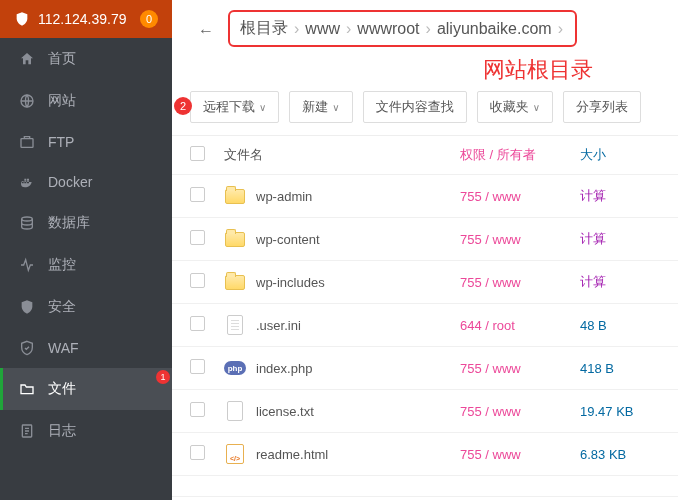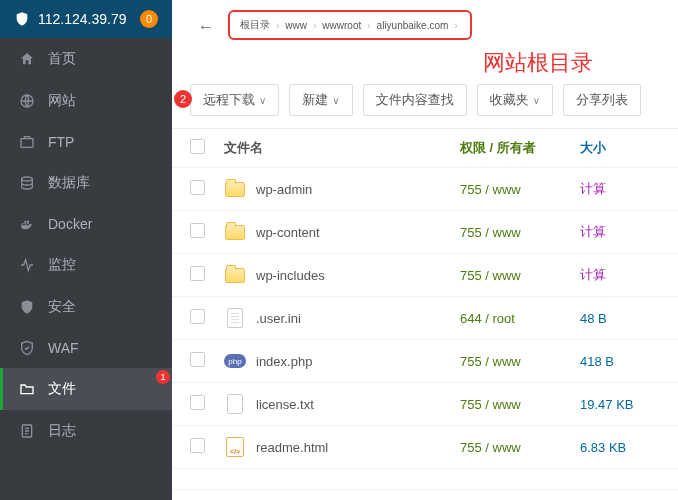--- a/index.html
+++ b/index.html
@@ -1,51 +1,51 @@
 <!DOCTYPE html>
 <html><head>
 <meta charset="utf-8">
 <style>
 *{margin:0;padding:0;box-sizing:border-box;font-family:-apple-system,BlinkMacSystemFont,"Segoe UI","PingFang SC","Microsoft YaHei",sans-serif}
 body{width:678px;height:500px;overflow:hidden;background:#fff;display:flex}
 .sidebar{width:172px;background:#383c41;color:#adb0b8;height:500px;flex-shrink:0}
-.sb-head{display:flex;align-items:center;padding:10px 14px;background:#0c4a6e;color:#fff;font-size:14px}
+.sb-head{display:flex;align-items:center;padding:10px 14px;background:#c2410c;color:#fff;font-size:14px}
 .sb-head .shield{margin-right:8px}
 .sb-head .badge{margin-left:auto;background:#ff8a00;color:#fff;font-size:11px;border-radius:9px;min-width:18px;height:18px;display:flex;align-items:center;justify-content:center;padding:0 4px}
 .sb-item{display:flex;align-items:center;padding:12px 18px;font-size:14px;cursor:pointer;position:relative}
 .sb-item .ic{width:18px;margin-right:12px;display:flex;align-items:center;justify-content:center;color:#8a8e96}
 .sb-item.active{background:#4a4e54;color:#fff;border-left:3px solid #20a53a;padding-left:15px}
 .sb-item.active .ic{color:#fff}
 .main{flex:1;background:#fff;height:500px;display:flex;flex-direction:column}
 .crumb-row{display:flex;align-items:center;padding:10px 18px 6px}
 .crumb-back{color:#666;font-size:16px;padding:4px 8px;margin-right:6px;cursor:pointer}
-.crumb-box{border:2px solid #e33;border-radius:6px;padding:6px 10px;display:flex;align-items:center;gap:4px;color:#555;font-size:10px}
+.crumb-box{border:2px solid #e33;border-radius:6px;padding:6px 10px;display:flex;align-items:center;gap:4px;color:#555;font-size:16px}
 .crumb-box span{cursor:pointer}
 .crumb-box .sep{color:#bbb;padding:0 2px}
 .annot{color:#e33;font-size:22px;text-align:center;margin:2px 14px 6px 240px}
 .toolbar{display:flex;align-items:center;gap:10px;padding:0 18px 12px;border-bottom:1px solid #eee;position:relative}
 .tb-badge{position:absolute;left:2px;top:6px;width:18px;height:18px;border-radius:50%;background:#e33;color:#fff;font-size:11px;display:flex;align-items:center;justify-content:center}
 .btn{border:1px solid #ddd;background:#fff;padding:6px 12px;font-size:13px;color:#555;cursor:pointer;border-radius:2px;display:flex;align-items:center;gap:4px}
 .btn.hl{border:2px solid #e33;border-radius:6px}
 .btn .dd{font-size:10px;color:#888}
 .table{flex:1;overflow:auto}
 .th,.tr{display:flex;align-items:center;padding:10px 18px;border-bottom:1px solid #f0f0f0;font-size:13px}
-.th{color:#888;font-weight:700}
+.th{color:#888;font-weight:400}
 .col-chk{width:34px}
 .col-name{flex:1;display:flex;align-items:center;gap:10px;color:#555}
-.col-perm{width:120px;color:#4d7c0f}
+.col-perm{width:120px;color:#ec4899}
 .col-size{width:80px;color:#0369a1}
 .col-size.calc{color:#a21caf}
 .chk{width:15px;height:15px;border:1px solid #ccc;border-radius:2px;display:inline-block}
 .ficon{width:22px;height:22px;display:flex;align-items:center;justify-content:center}
 .folder{width:20px;height:15px;background:linear-gradient(#ffe9a8,#ffd968);border-radius:2px;border:1px solid #e8c050;position:relative}
 .folder:before{content:"";position:absolute;top:-4px;left:0;width:8px;height:4px;background:#ffe9a8;border:1px solid #e8c050;border-bottom:none;border-radius:2px 2px 0 0}
 .file{width:16px;height:20px;background:#fff;border:1px solid #ccc;border-radius:2px;position:relative}
 .file:before{content:"";position:absolute;top:4px;left:3px;right:3px;height:1px;background:#ddd;box-shadow:0 3px 0 #ddd,0 6px 0 #ddd,0 9px 0 #ddd}
-.php-b{width:22px;height:14px;background:#5b6fb5;border-radius:8px;color:#fff;font-size:8px;font-weight:normal;display:flex;align-items:center;justify-content:center}
+.php-b{width:22px;height:14px;background:#5b6fb5;border-radius:8px;color:#fff;font-size:8px;font-weight:bold;display:flex;align-items:center;justify-content:center}
 .html-b{width:18px;height:20px;background:#fff;border:1px solid #e8b050;border-radius:2px;position:relative}
 .html-b:after{content:"</>";position:absolute;bottom:1px;left:0;right:0;font-size:7px;color:#e87722;text-align:center;font-weight:bold}
 .txt-b{width:16px;height:20px;background:#fff;border:1px solid #ccc;border-radius:2px}
 .ann1{position:absolute;right:2px;top:2px;width:14px;height:14px;border-radius:50%;background:#e33;color:#fff;font-size:9px;display:flex;align-items:center;justify-content:center}
 svg{display:block}
 </style>
 </head>
 <body>
 
 <div class="sidebar">
@@ -80,34 +80,34 @@
         <span class="ic">
           <svg width="16" height="16" viewBox="0 0 24 24" fill="none" stroke="currentColor" stroke-width="2">
             <rect x="3" y="7" width="18" height="13" rx="1"></rect>
             <path d="M8 7V4h8v3"></path>
           </svg>
         </span>
         <span>FTP</span>
       </div>
       <div class="sb-item">
         <span class="ic">
+          <svg width="16" height="16" viewBox="0 0 24 24" fill="currentColor">
+            <path d="M4 11h3v3H4zm4 0h3v3H8zm4 0h3v3h-3zm-4-4h3v3H8zm4 0h3v3h-3zM3 15c0 3 2 5 6 5 5 0 9-3 10-8H3v3z"></path>
+          </svg>
+        </span>
+        <span>Docker</span>
+      </div>
+      <div class="sb-item">
+        <span class="ic">
           <svg width="16" height="16" viewBox="0 0 24 24" fill="none" stroke="currentColor" stroke-width="2">
             <ellipse cx="12" cy="6" rx="8" ry="3"></ellipse>
             <path d="M4 6v12c0 1.7 3.6 3 8 3s8-1.3 8-3V6M4 12c0 1.7 3.6 3 8 3s8-1.3 8-3"></path>
           </svg>
         </span>
         <span>数据库</span>
-      </div>
-      <div class="sb-item">
-        <span class="ic">
-          <svg width="16" height="16" viewBox="0 0 24 24" fill="currentColor">
-            <path d="M4 11h3v3H4zm4 0h3v3H8zm4 0h3v3h-3zm-4-4h3v3H8zm4 0h3v3h-3zM3 15c0 3 2 5 6 5 5 0 9-3 10-8H3v3z"></path>
-          </svg>
-        </span>
-        <span>Docker</span>
       </div>
       <div class="sb-item">
         <span class="ic">
           <svg width="16" height="16" viewBox="0 0 24 24" fill="none" stroke="currentColor" stroke-width="2">
             <path d="M3 12h4l3-8 4 16 3-8h4"></path>
           </svg>
         </span>
         <span>监控</span>
       </div>
       <div class="sb-item">

